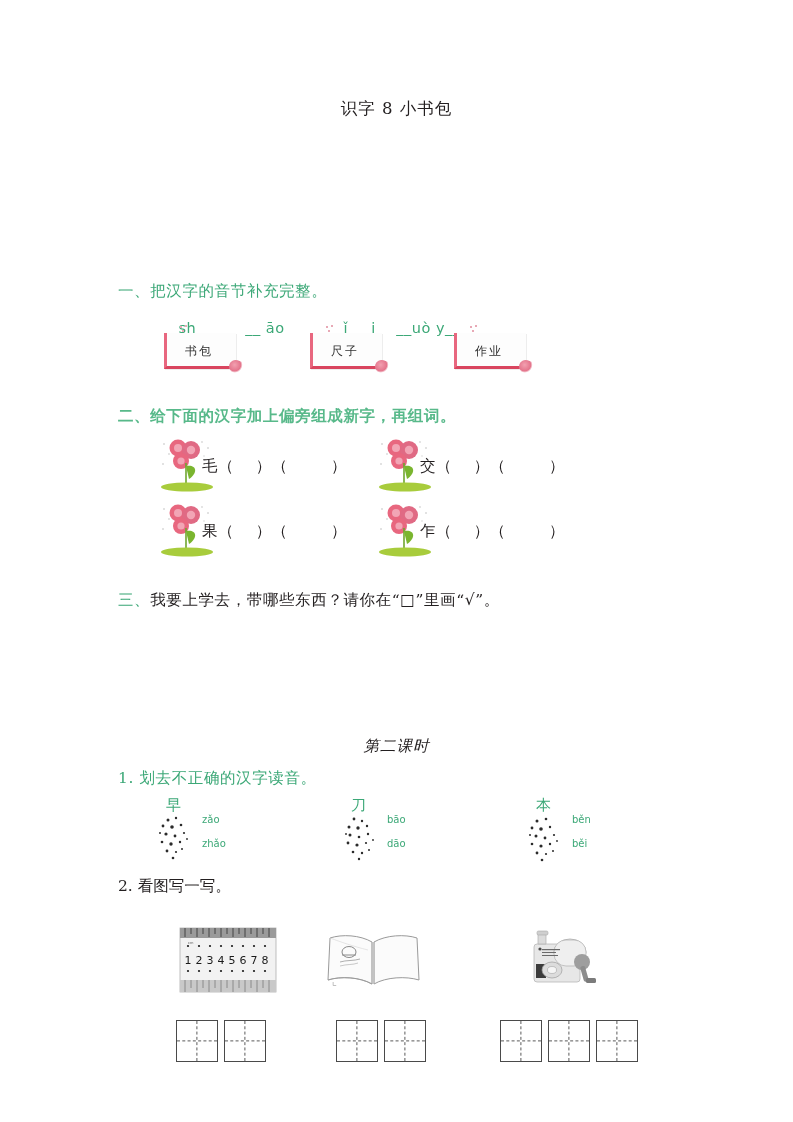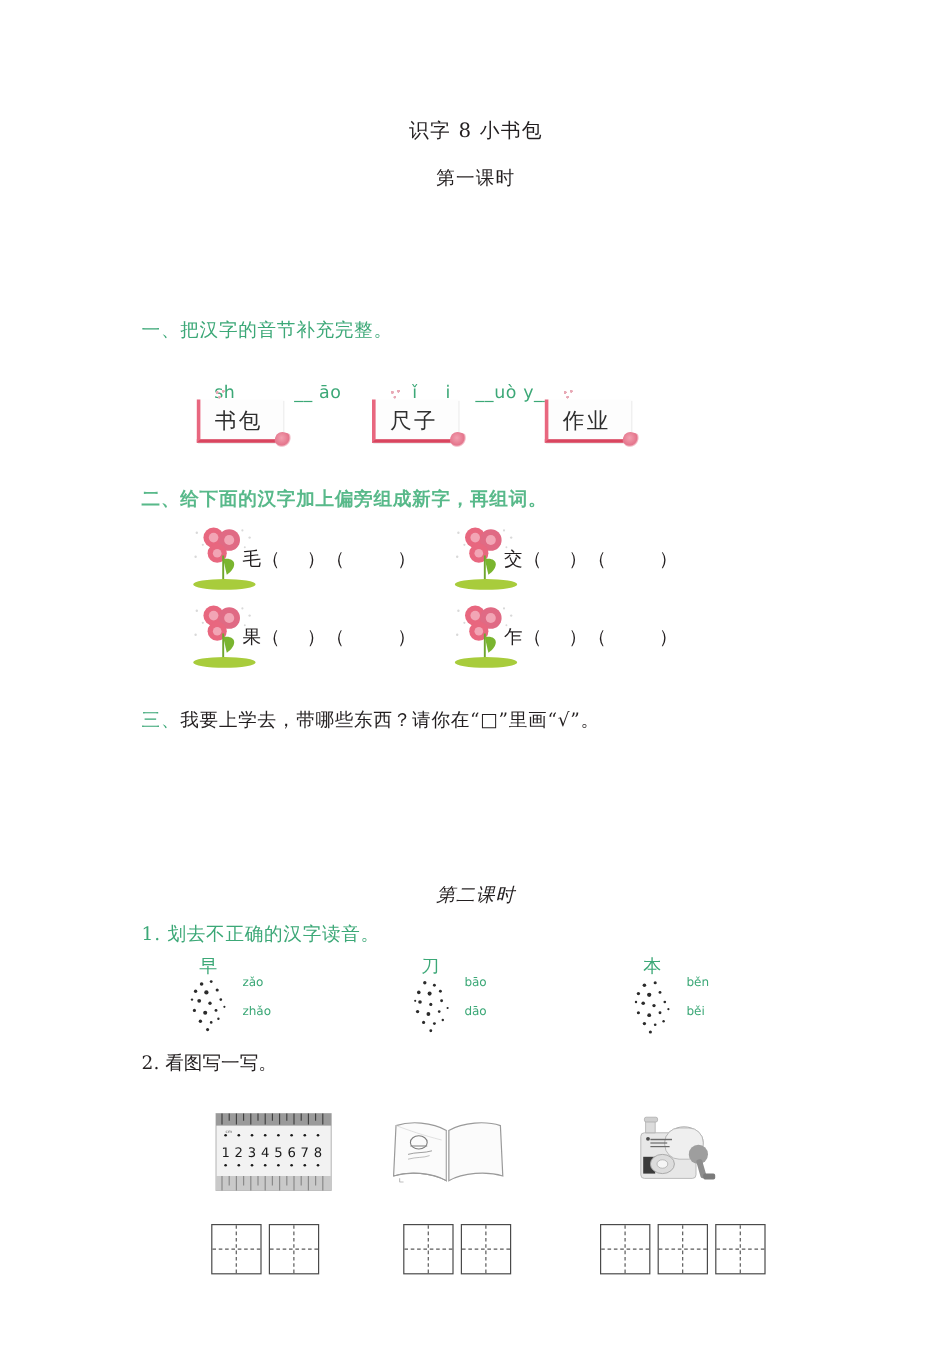--- a/index.html
+++ b/index.html
@@ -40,21 +40,21 @@
 
   .green { color: #3ca877; }
   .greenlight { color: #58b98a; }
 
   .q-head {
     font-size: 15.5px;
     letter-spacing: 0.6px;
     font-family: "DejaVu Serif", "Liberation Serif", serif;
   }
 
-  .sec1 { position: absolute; left: 118px; top: 167px; text-align: center; }
+  .sec1 { position: absolute; left: 118px; top: 183px; text-align: center; }
   .pinyin-row {
     position: absolute; left: 158px; top: 206px;
     font-size: 14.5px; color: #3ca877;
     font-family: "DejaVu Sans", "Liberation Sans", sans-serif;
     white-space: pre;
     letter-spacing: 0.5px;
   }
   .pinyin-row span { margin-right: 0; }
 
   
@@ -82,21 +82,21 @@
     position: absolute; left: 12px; top: -8px;
     width: 10px; height: 8px;
     background:
       radial-gradient(circle at 2px 2px, #e8a9b6 1.1px, transparent 1.4px),
       radial-gradient(circle at 7px 1px, #e8a9b6 1.1px, transparent 1.4px),
       radial-gradient(circle at 4px 6px, #e8a9b6 1px, transparent 1.3px);
   }
   .card .word {
     position: absolute; left: 0; top: 0; width: 78px; height: 40px;
     display: flex; align-items: center; justify-content: center;
-    font-size: 18px; color: #2f2f2f; letter-spacing: 2px;
+    font-size: 12px; color: #2f2f2f; letter-spacing: 2px;
     font-family: "DejaVu Serif", "Liberation Serif", serif;
   }
 
   .sec2 { position: absolute; left: 118px; top: 308px; font-weight: bold; }
 
   .flower-row { position: absolute; left: 158px; }
   .flower-item { position: absolute; width: 260px; height: 60px; }
   .flower-gfx { position: absolute; left: 0; top: 0; width: 62px; height: 58px; }
   .flower-item .chars {
     position: absolute; left: 44px; top: 20px;
@@ -147,21 +147,20 @@
     content: ""; position: absolute; top: 50%; left: 0; right: 0;
     border-top: 1.2px dashed #5a5a5a; transform: translateY(-0.6px);
   }
 </style>
 </head>
 <body>
 
 <div class="page">
 
   <div class="title">识字 8 小书包</div>
-  <div class="lesson">第一课时</div>
 
   <div class="sec1 q-head green">一、把汉字的音节补充完整。</div>
 
   <div class="pinyin-row">
     <span>sh_____</span><span>&nbsp;&nbsp;</span><span>__ āo</span><span>&nbsp;&nbsp;&nbsp;&nbsp;&nbsp;&nbsp;</span><span>___ ǐ___i</span><span>&nbsp;&nbsp;&nbsp;&nbsp;</span><span>__uò y_____</span>
   </div>
 
   <div class="cards">
     <div class="card" style="left:0px;">
       <div class="paper"></div>

